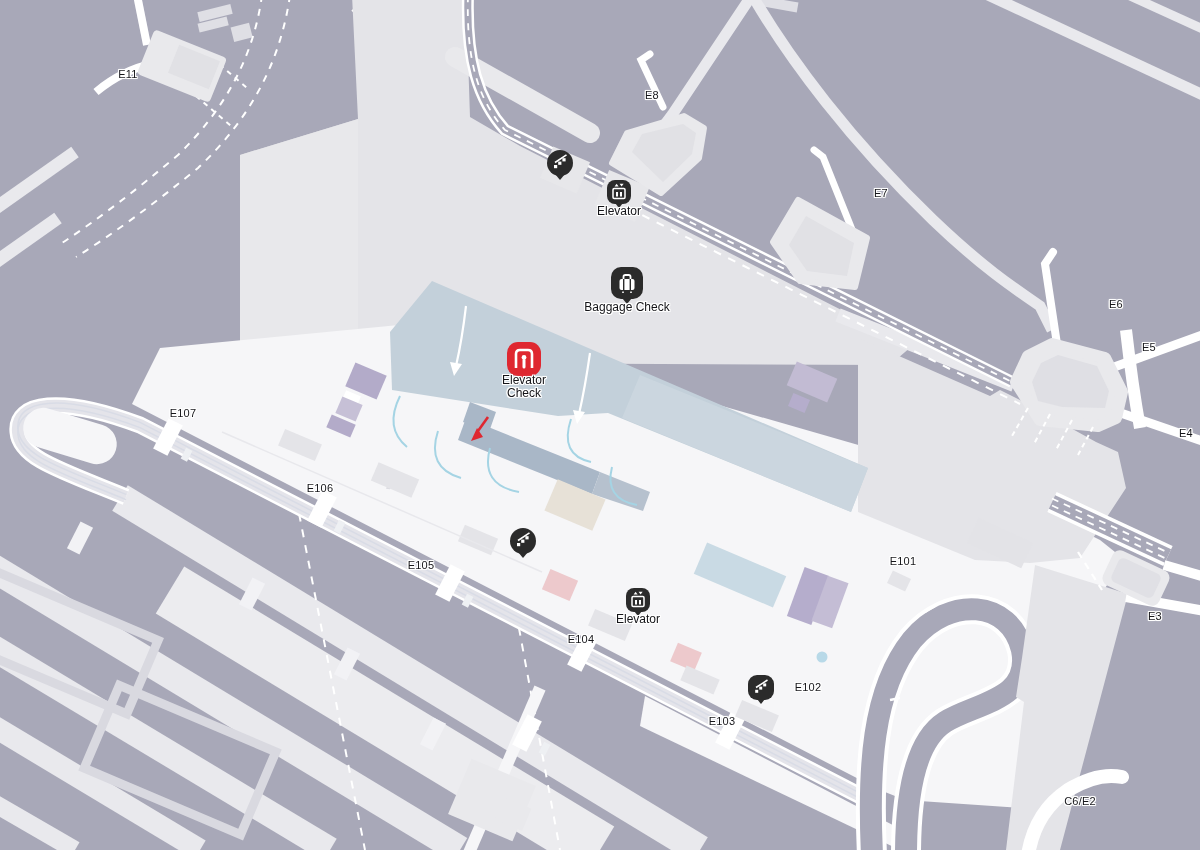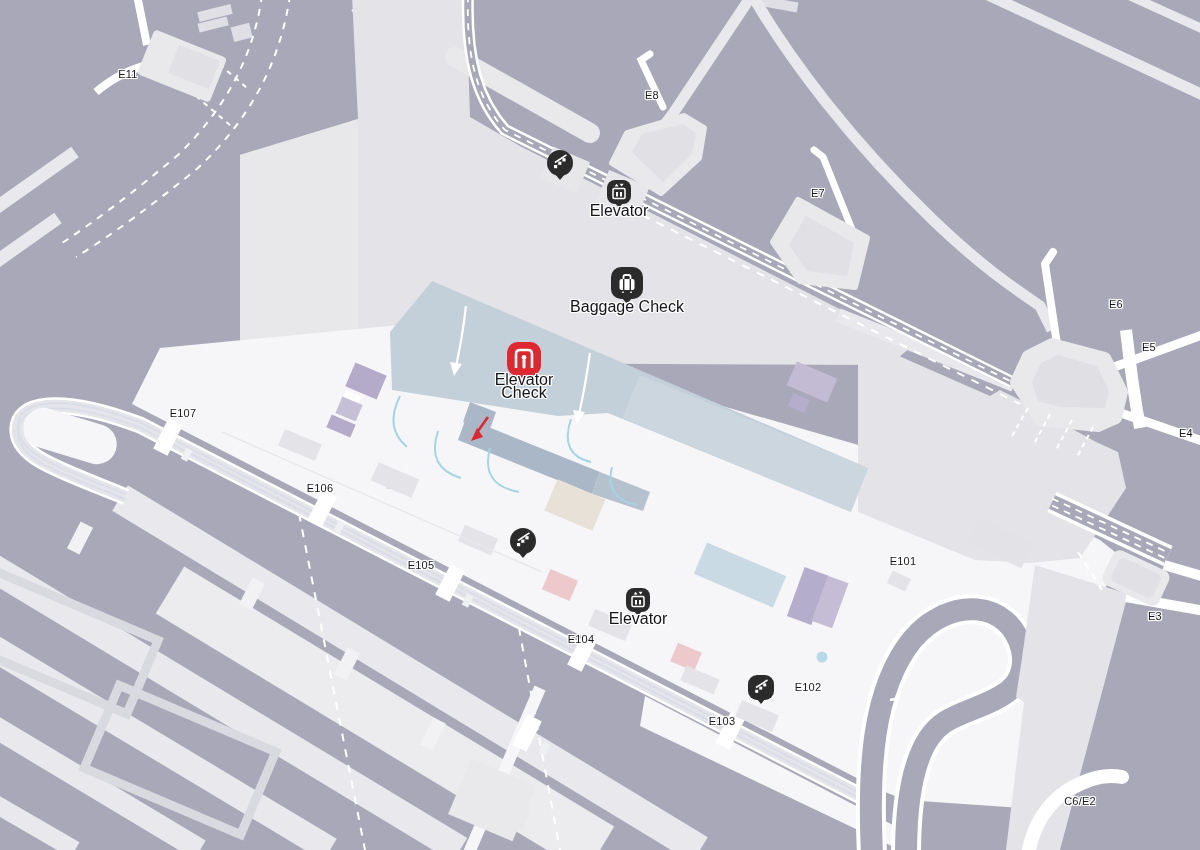--- a/index.html
+++ b/index.html
@@ -6,21 +6,21 @@
   #stage{position:relative;width:1200px;height:850px;overflow:hidden;
          font-family:"Liberation Sans",sans-serif;background:#ec4899;}
   #basemap{position:absolute;left:0;top:0;}
   .gate-label{position:absolute;transform:translate(-50%,-50%);
     font-size:11px;line-height:12px;color:#16161a;letter-spacing:.2px;white-space:nowrap;
     text-shadow:0 1px 0 #fff,0 -1px 0 #fff,1px 0 0 #fff,-1px 0 0 #fff,
                 1px 1px 0 #fff,-1px -1px 0 #fff,1px -1px 0 #fff,-1px 1px 0 #fff,0 0 3px #fff;}
   .poi{position:absolute;width:0;height:0;}
   .poi svg{position:absolute;}
   .poi-label{position:absolute;transform:translateX(-50%);left:0;
-    font-size:16px;line-height:12.5px;color:#141418;text-align:center;white-space:nowrap;
+    font-size:12px;line-height:12.5px;color:#141418;text-align:center;white-space:nowrap;
     text-shadow:0 1px 0 #fff,0 -1px 0 #fff,1px 0 0 #fff,-1px 0 0 #fff,
                 1px 1px 0 #fff,-1px -1px 0 #fff,1px -1px 0 #fff,-1px 1px 0 #fff,0 0 3px #fff;}
   .poi-label.wrap{white-space:normal;width:60px;}
 </style>
 </head>
 <body>
 
 <div id="stage">
 <svg id="basemap" width="1200" height="850" viewBox="0 0 1200 850">
   <rect width="1200" height="850" fill="#a8a8b8"></rect>
@@ -229,21 +229,21 @@
     <line x1="1164" y1="565" x2="1205" y2="577" stroke="#fff" stroke-width="10"></line>
     <rect x="1105" y="559" width="62" height="38" rx="8" transform="rotate(25 1136 578)" fill="#e9e9ec"></rect>
     <rect x="1113" y="565" width="46" height="26" rx="5" transform="rotate(25 1136 578)" fill="#e0e0e5"></rect>
     <line x1="1078" y1="552" x2="1102" y2="590" stroke="#fff" stroke-width="2.2" stroke-dasharray="7 6"></line>
     <path d="M1028,855 Q1035,812 1068,790 Q1098,772 1122,777" stroke="#fff" stroke-width="14" fill="none" stroke-linecap="round"></path>
   </g>
 </svg>
 
 <div class="gate-label" style="left:128px;top:74px">E11</div>
 <div class="gate-label" style="left:652px;top:95px">E8</div>
-<div class="gate-label" style="left:818px;top:193px">E7</div>
+<div class="gate-label" style="left:881px;top:193px">E7</div>
 <div class="gate-label" style="left:1116px;top:304px">E6</div>
 <div class="gate-label" style="left:1149px;top:347px">E5</div>
 <div class="gate-label" style="left:1186px;top:433px">E4</div>
 <div class="gate-label" style="left:1155px;top:616px">E3</div>
 <div class="gate-label" style="left:1080px;top:801px">C6/E2</div>
 <div class="gate-label" style="left:903px;top:561px">E101</div>
 <div class="gate-label" style="left:808px;top:687px">E102</div>
 <div class="gate-label" style="left:722px;top:721px">E103</div>
 <div class="gate-label" style="left:581px;top:639px">E104</div>
 <div class="gate-label" style="left:421px;top:565px">E105</div>

